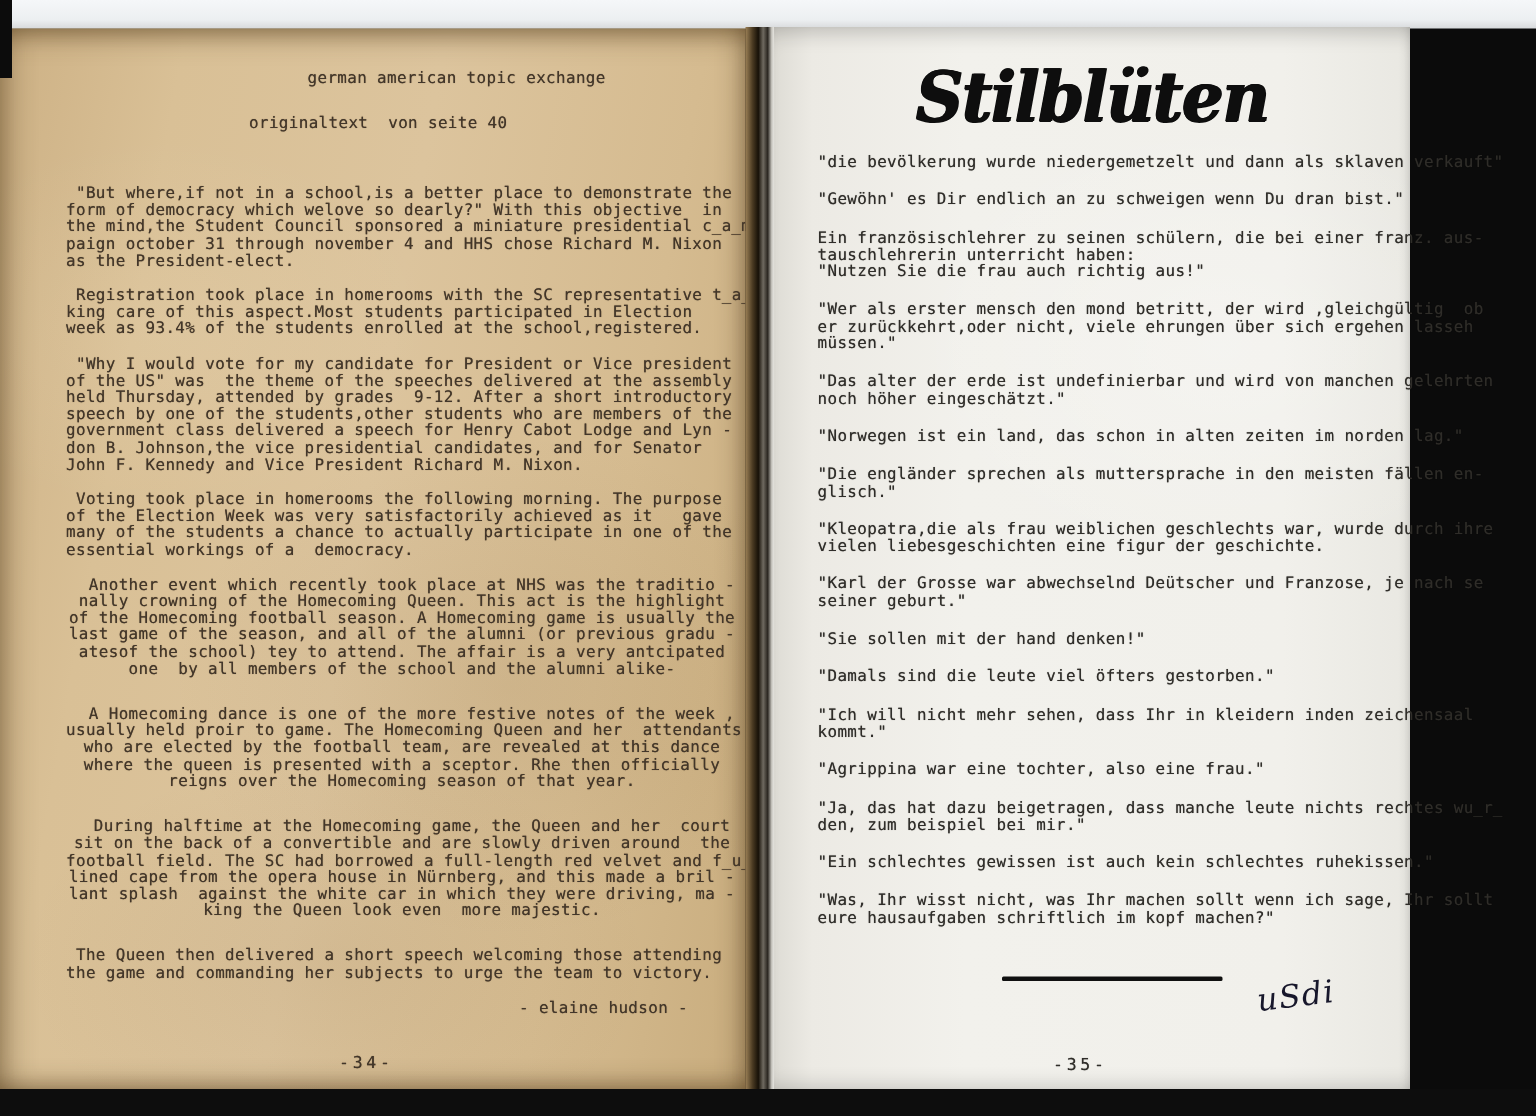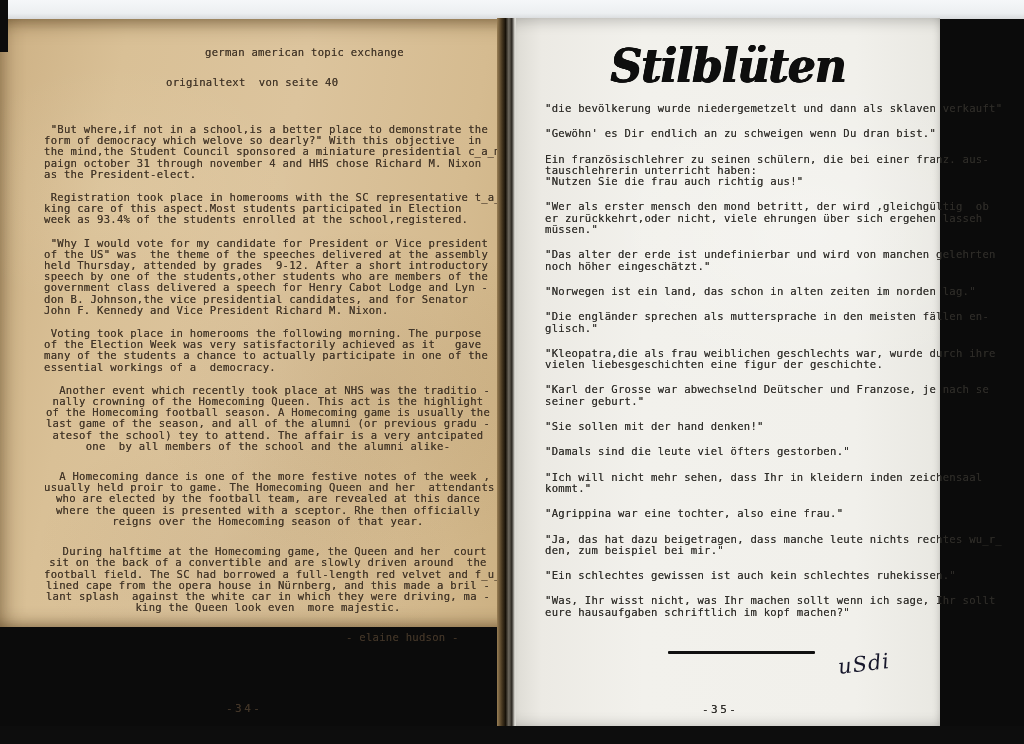--- a/index.html
+++ b/index.html
@@ -14,33 +14,32 @@
     background:linear-gradient(180deg,#f5f7f9 0%,#eceff1 70%,#d8dadc 100%);
   }
   .corner-black{
     position:absolute;left:0;top:0;width:8px;height:52px;background:#0c0c0c;
   }
   .strip-bottom{
     position:absolute;left:0;top:726px;width:1024px;height:18px;background:#0d0d0d;
   }
   
   .left-page{
-    position:absolute;left:0;top:19px;width:497px;height:608px;
+    position:absolute;left:0;top:19px;width:497px;height:707px;
     background:
       radial-gradient(ellipse 260px 180px at 22% 28%, rgba(255,244,220,0.10), rgba(0,0,0,0) 70%),
       radial-gradient(ellipse 320px 240px at 68% 62%, rgba(120,90,50,0.10), rgba(0,0,0,0) 70%),
       radial-gradient(ellipse 300px 200px at 45% 88%, rgba(110,80,40,0.08), rgba(0,0,0,0) 70%),
       linear-gradient(100deg,#cdb185 0%,#d9c096 20%,#dcc49d 48%,#d5bb90 76%,#c9ad7e 100%);
     box-shadow:
       inset 14px 0 20px -10px rgba(70,48,18,0.45),
       inset 0 16px 18px -12px rgba(80,56,24,0.55),
       inset -12px 0 16px -9px rgba(60,40,15,0.40),
       inset 0 -14px 16px -11px rgba(80,56,24,0.45);
     color:#41362a;
-    padding-left:44px;
   }
   
   .gutter{
     position:absolute;left:497px;top:18px;width:19px;height:708px;
     background:linear-gradient(90deg,#9a7f55 0%,#4a3a22 25%,#171108 45%,#6f6a60 62%,#2a2620 78%,#c9c7c0 92%,#e6e5e0 100%);
   }
   
   .right-page{
     position:absolute;left:516px;top:18px;width:424px;height:708px;
     background:
@@ -128,20 +127,22 @@
 usually held proir to game. The Homecoming Queen and her  attendants
 who are elected by the football team, are revealed at this dance
 where the queen is presented with a sceptor. Rhe then officially
 reigns over the Homecoming season of that year.</div>
     <div class="typed para gap-after">  During halftime at the Homecoming game, the Queen and her  court
 sit on the back of a convertible and are slowly driven around  the
 football field. The SC had borrowed a full-length red velvet and f̲u̲r̲
 lined cape from the opera house in Nürnberg, and this made a bril -
 lant splash  against the white car in which they were driving, ma -
 king the Queen look even  more majestic.</div>
+    <div class="typed para"> The Queen then delivered a short speech welcoming those attending
+the game and commanding her subjects to urge the team to victory.</div>
     <div class="typed author-sig">- elaine hudson -</div>
   </div>
 
   <div class="typed pagenum-left">-34-</div>
 </div>
 
 <div class="gutter"></div>
 
 <div class="right-page">
   <div class="title-fraktur">Stilblüten</div>

